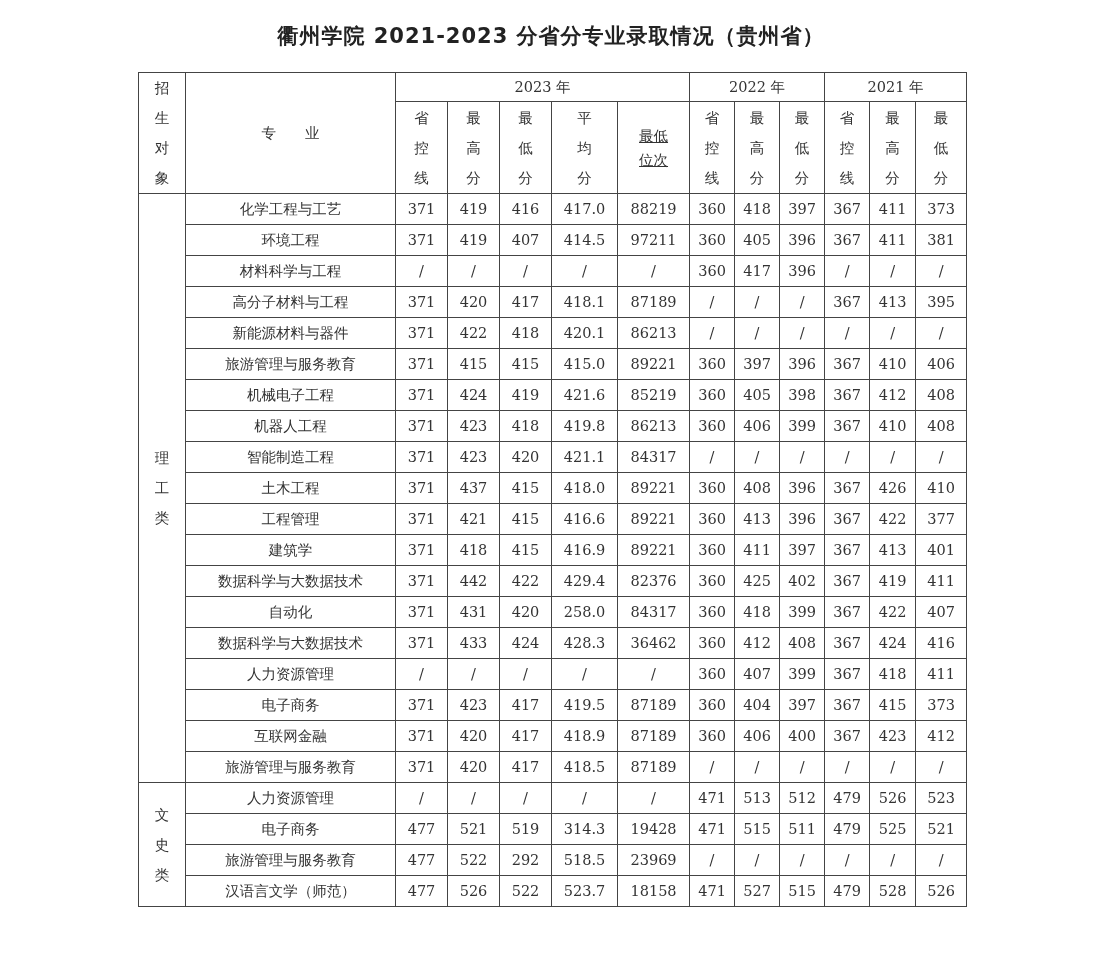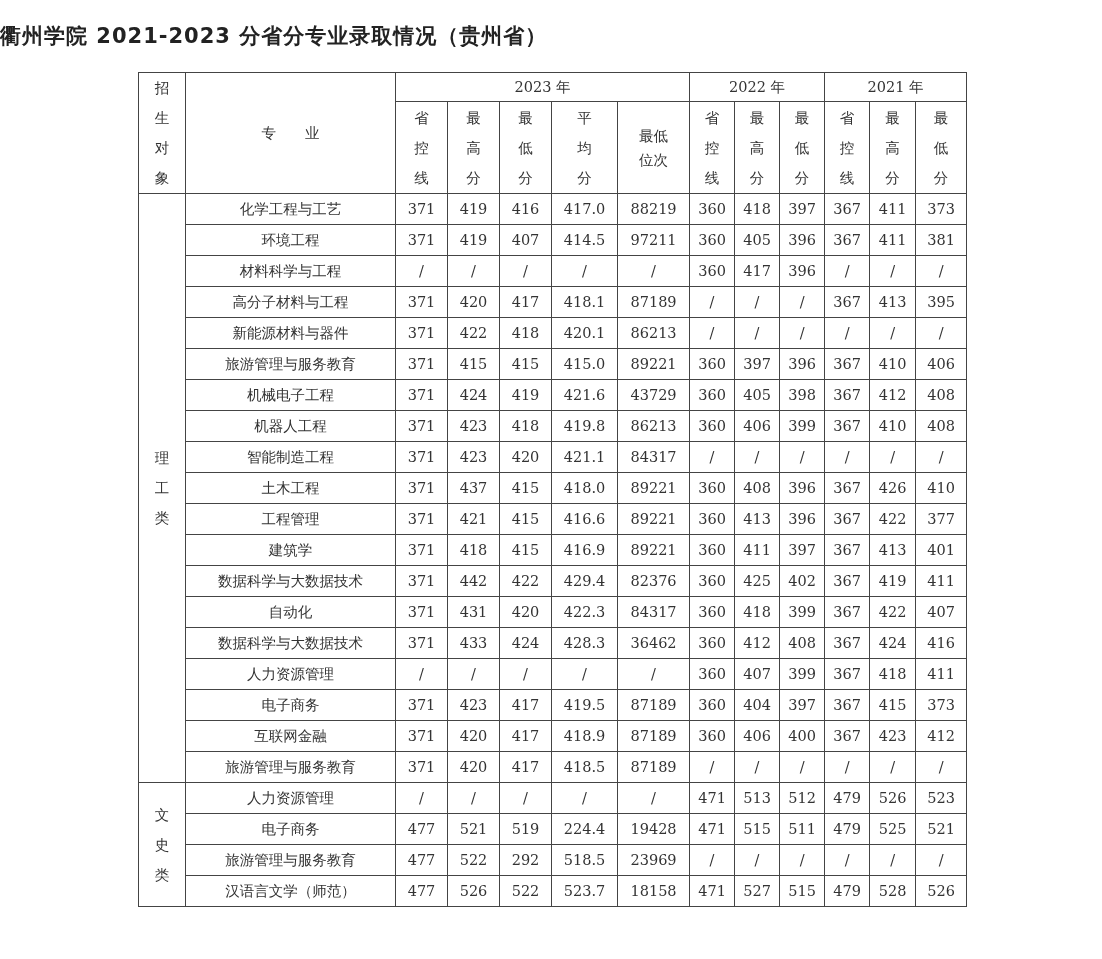--- a/index.html
+++ b/index.html
@@ -1,18 +1,18 @@
 <!DOCTYPE html>
 <html><head>
 <meta charset="utf-8">
 <style>
   html, body { margin: 0; padding: 0; background: #ffffff; }
   body { width: 1102px; height: 959px; position: relative; overflow: hidden;
          font-family: "DejaVu Serif", "Liberation Serif", serif; color: #333; }
-  .title { position: absolute; top: 22px; left: 0; width: 1102px; 
+  .title { position: absolute; top: 22px; left: 0; width: 1102px; text-align: center;
            font-family: "DejaVu Sans", "Liberation Sans", sans-serif;
            font-size: 21px; font-weight: bold; color: #222; letter-spacing: 1px; }
   table.admit { position: absolute; left: 138px; top: 72px; border-collapse: collapse;
                 table-layout: fixed; width: 828px; }
   table.admit td { border: 1.5px solid #444; text-align: center; vertical-align: middle;
                    padding: 0; font-size: 14.5px; color: #333; overflow: hidden; white-space: nowrap; }
   .yr { height: 29px; }
   .hdr2 td { height: 85px; line-height: 30px; }
   .vert { white-space: normal !important; line-height: 30px; }
   .datarow td { height: 30px; }
@@ -53,21 +53,21 @@
       <td rowspan="2" class="major">专　　业</td>
       <td colspan="5">2023 年</td>
       <td colspan="3">2022 年</td>
       <td colspan="3">2021 年</td>
     </tr>
     <tr class="hdr2" id="colhdr">
         <td class="vert"><span>省</span><br><span>控</span><br><span>线</span></td>
         <td class="vert"><span>最</span><br><span>高</span><br><span>分</span></td>
         <td class="vert"><span>最</span><br><span>低</span><br><span>分</span></td>
         <td class="vert"><span>平</span><br><span>均</span><br><span>分</span></td>
-        <td class="vert" style="line-height: 24px;"><span>最低</span><br><span>位次</span></td>
+        <td class="vert" style="line-height: 24px; text-decoration: underline;"><span>最低</span><br><span>位次</span></td>
         <td class="vert"><span>省</span><br><span>控</span><br><span>线</span></td>
         <td class="vert"><span>最</span><br><span>高</span><br><span>分</span></td>
         <td class="vert"><span>最</span><br><span>低</span><br><span>分</span></td>
         <td class="vert"><span>省</span><br><span>控</span><br><span>线</span></td>
         <td class="vert"><span>最</span><br><span>高</span><br><span>分</span></td>
         <td class="vert"><span>最</span><br><span>低</span><br><span>分</span></td>
       </tr>
   </thead>
   <tbody id="tbody">
       <tr class="datarow">
@@ -154,21 +154,21 @@
         <td class="num">367</td>
         <td class="num">410</td>
         <td class="num">406</td>
       </tr>
       <tr class="datarow">
         <td class="major">机械电子工程</td>
         <td class="num">371</td>
         <td class="num">424</td>
         <td class="num">419</td>
         <td class="num">421.6</td>
-        <td class="num">43729</td>
+        <td class="num">85219</td>
         <td class="num">360</td>
         <td class="num">405</td>
         <td class="num">398</td>
         <td class="num">367</td>
         <td class="num">412</td>
         <td class="num">408</td>
       </tr>
       <tr class="datarow">
         <td class="major">机器人工程</td>
         <td class="num">371</td>
@@ -251,21 +251,21 @@
         <td class="num">402</td>
         <td class="num">367</td>
         <td class="num">419</td>
         <td class="num">411</td>
       </tr>
       <tr class="datarow">
         <td class="major">自动化</td>
         <td class="num">371</td>
         <td class="num">431</td>
         <td class="num">420</td>
-        <td class="num">422.3</td>
+        <td class="num">258.0</td>
         <td class="num">84317</td>
         <td class="num">360</td>
         <td class="num">418</td>
         <td class="num">399</td>
         <td class="num">367</td>
         <td class="num">422</td>
         <td class="num">407</td>
       </tr>
       <tr class="datarow">
         <td class="major">数据科学与大数据技术</td>
@@ -350,21 +350,21 @@
         <td class="num">512</td>
         <td class="num">479</td>
         <td class="num">526</td>
         <td class="num">523</td>
       </tr>
       <tr class="datarow">
         <td class="major">电子商务</td>
         <td class="num">477</td>
         <td class="num">521</td>
         <td class="num">519</td>
-        <td class="num">224.4</td>
+        <td class="num">314.3</td>
         <td class="num">19428</td>
         <td class="num">471</td>
         <td class="num">515</td>
         <td class="num">511</td>
         <td class="num">479</td>
         <td class="num">525</td>
         <td class="num">521</td>
       </tr>
       <tr class="datarow">
         <td class="major">旅游管理与服务教育</td>

